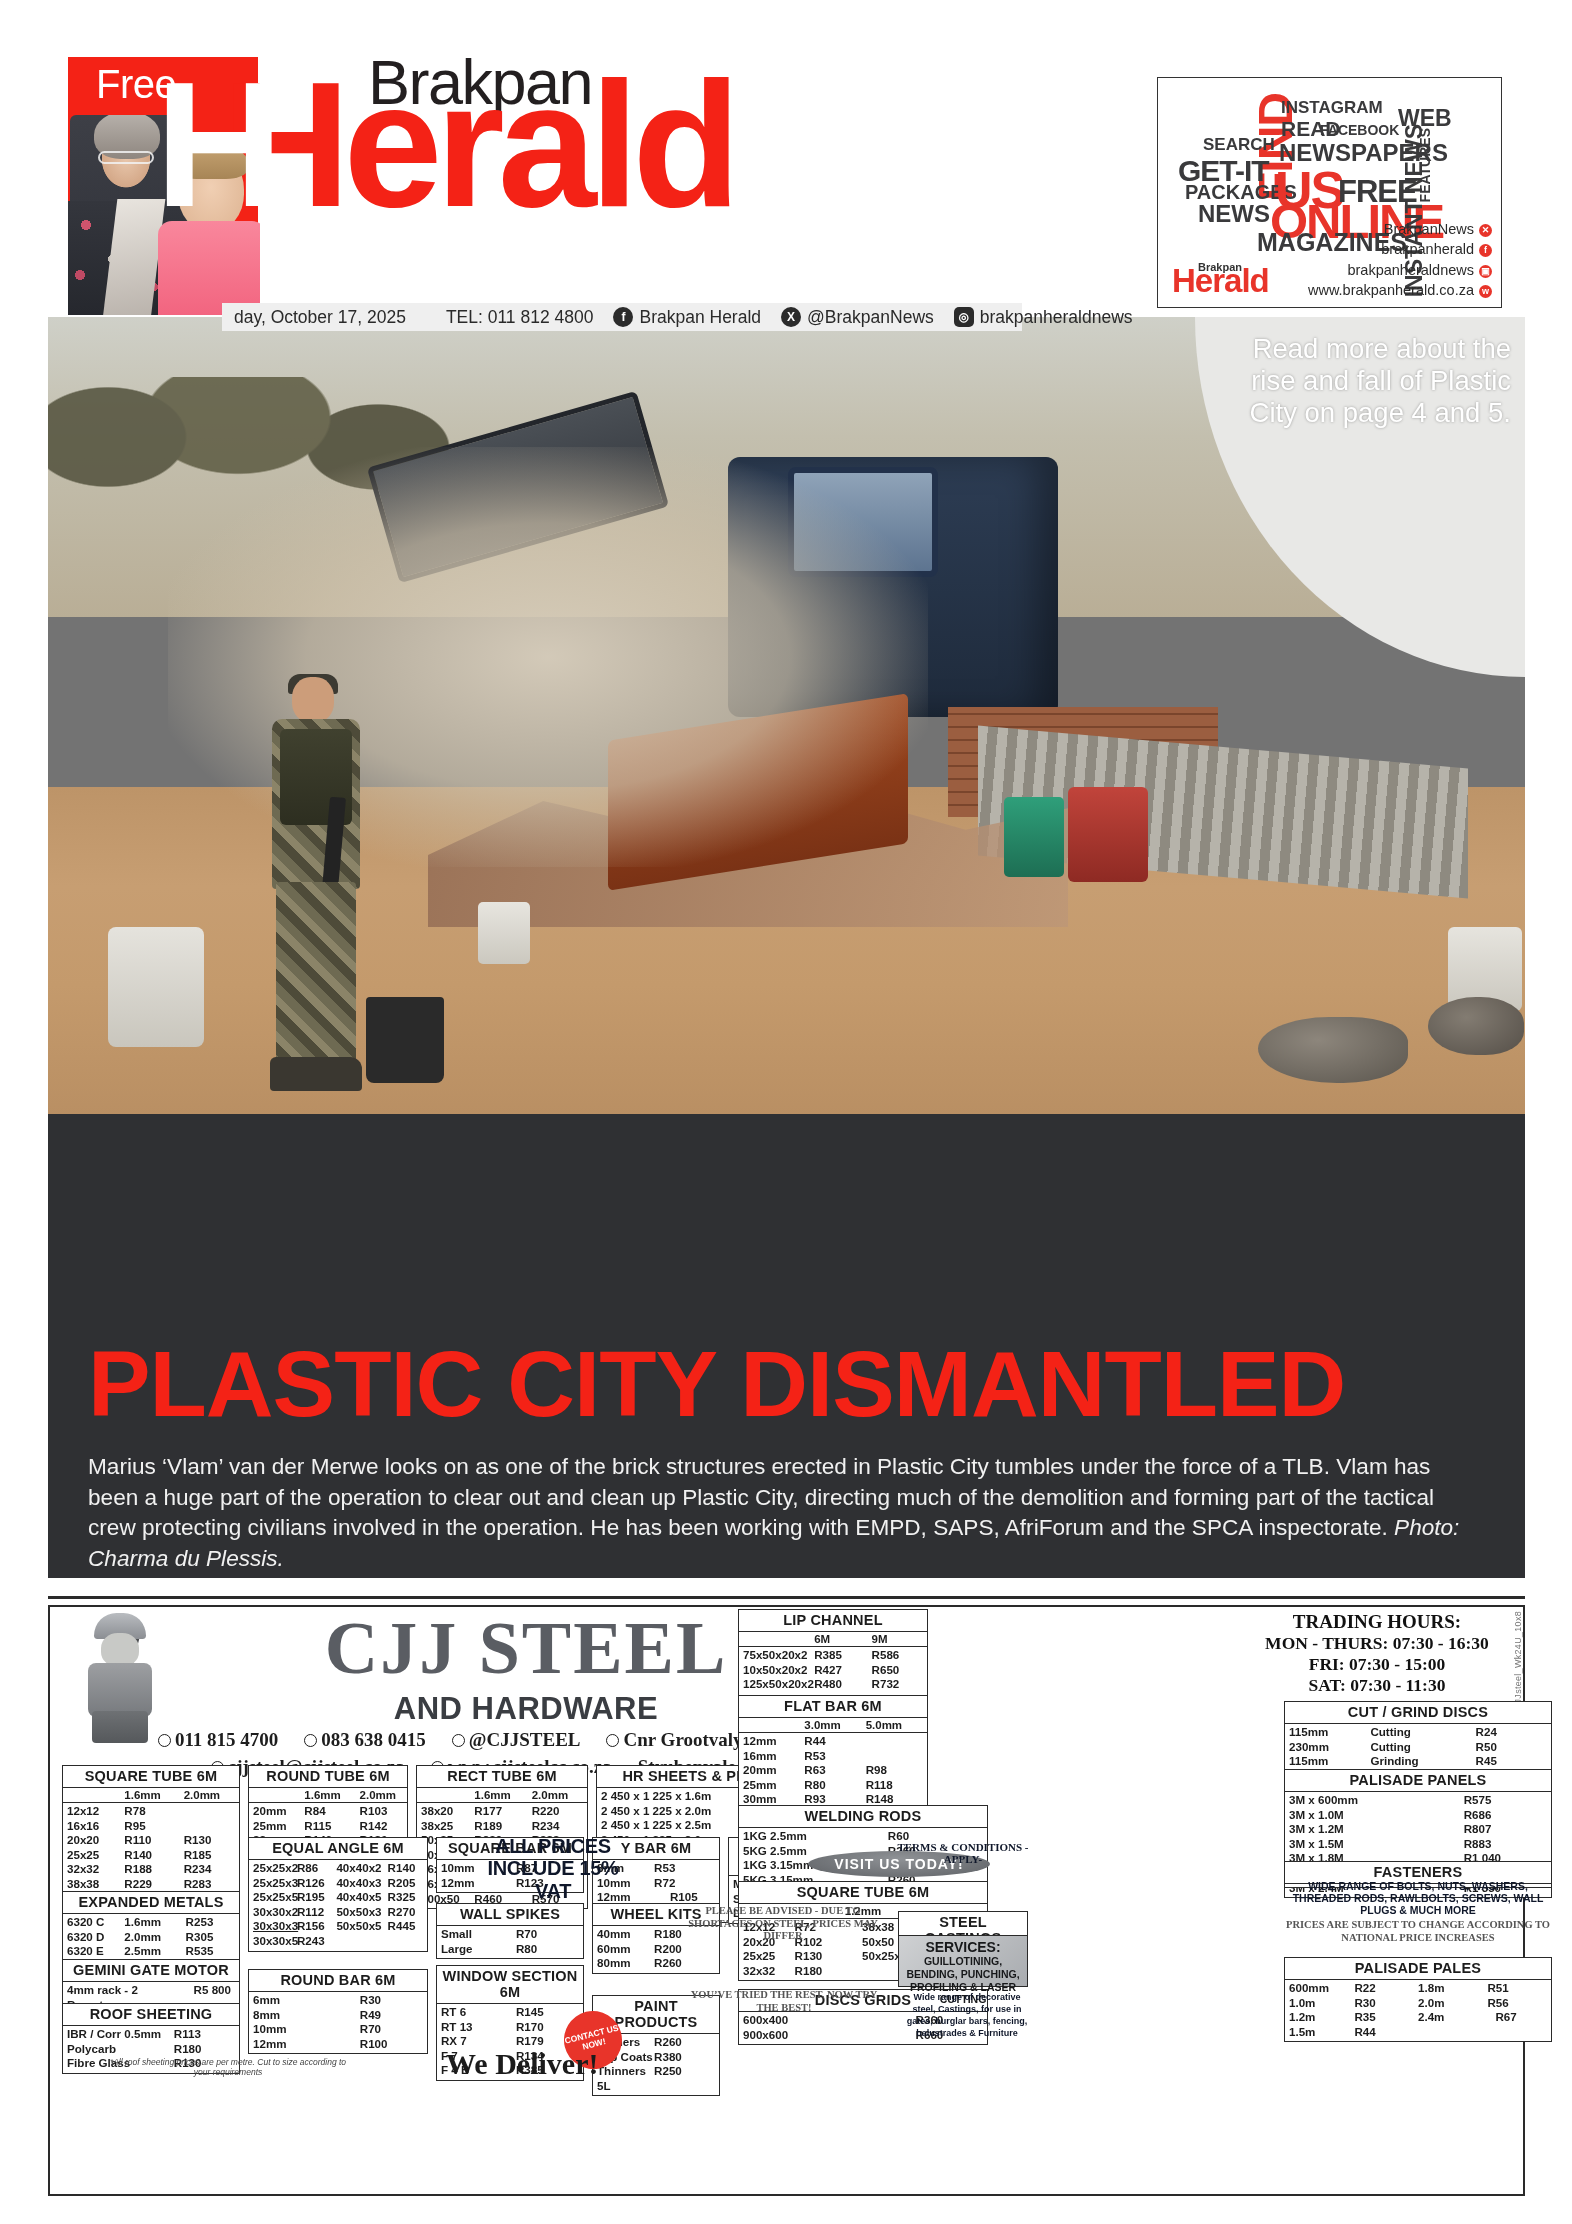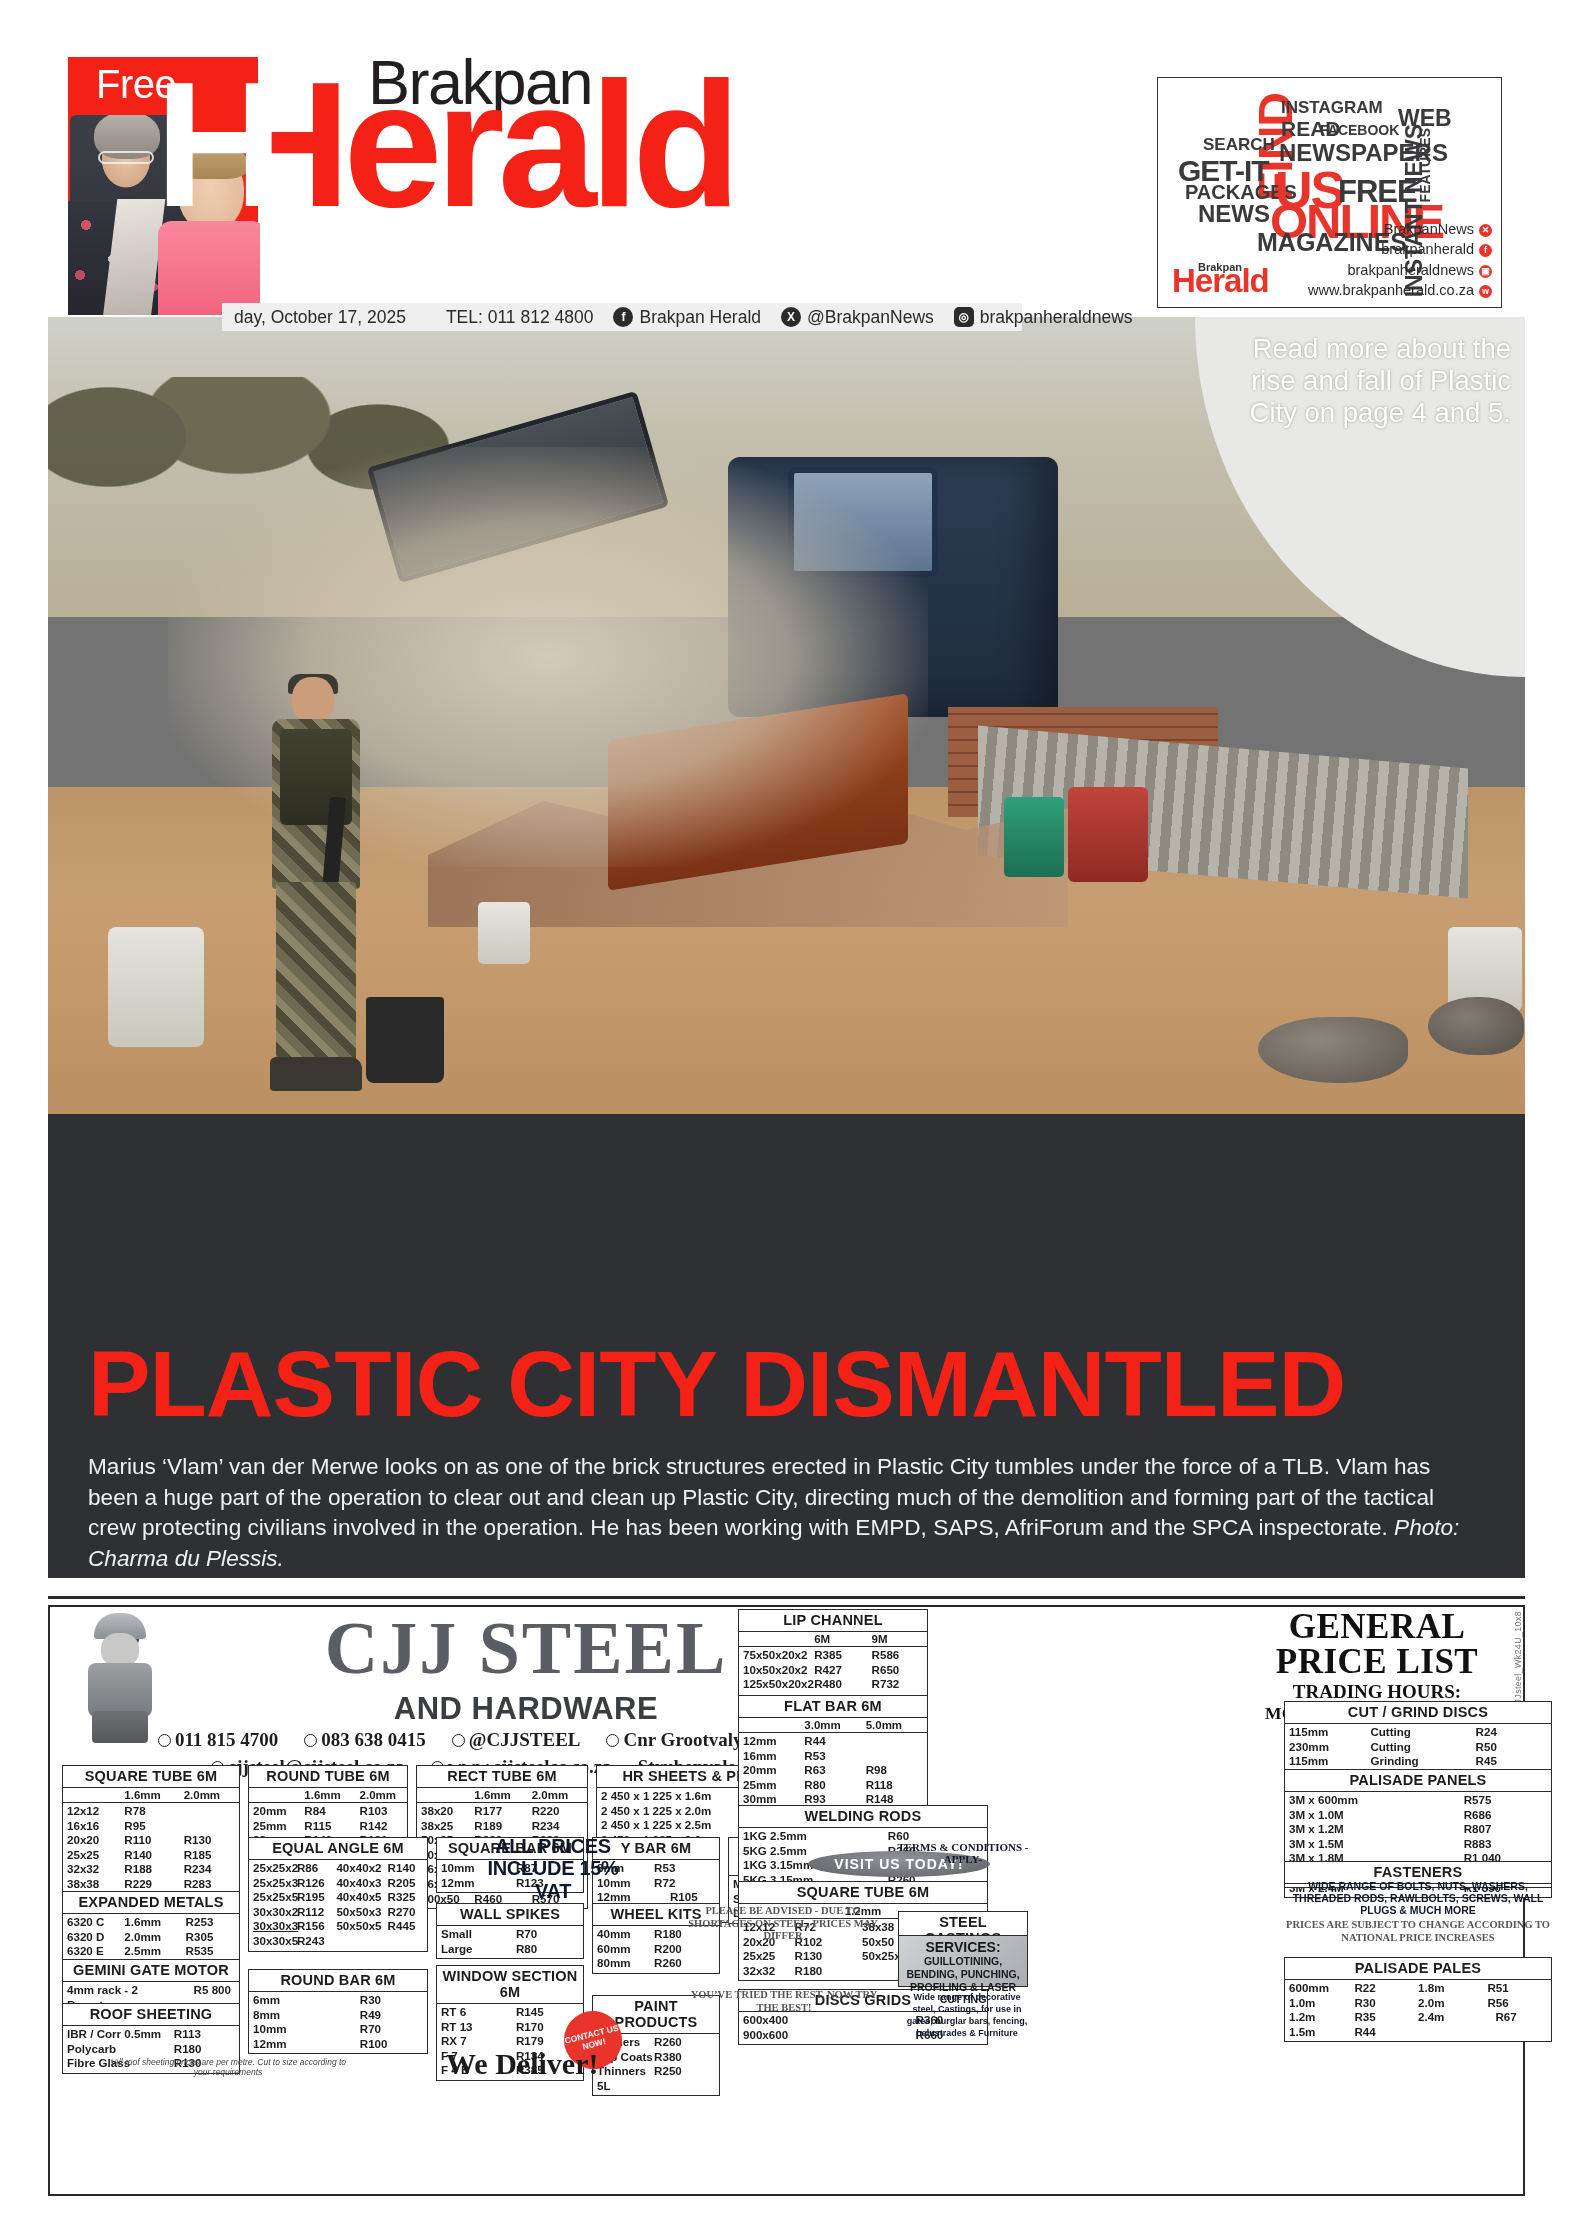--- a/index.html
+++ b/index.html
@@ -622,21 +622,20 @@
       <span><span class="cicon"></span><span>Cnr Grootvaly Rd &amp; Partridge Str,</span></span>
     </div>
     <div class="row">
       <span><span class="cicon"></span><span>cjjsteel@cjjsteel.co.za</span></span>
       <span><span class="cicon"></span><span>www.cjjsteelcc.co.za</span></span>
       <span><span>Strubenvale, Springs, 1559</span></span>
     </div>
   </div>
 
   <div class="gpl">
-    <div class="gpl-h">GENERAL PRICE LIST</div>
     <div class="gpl-hours">
       <div class="big">TRADING HOURS:</div>
       <div>MON - THURS: 07:30 - 16:30</div>
       <div>FRI: 07:30 - 15:00</div>
       <div>SAT: 07:30 - 11:30</div>
     </div>
   </div>
 
   <div class="vcode">CJJsteel_Wk24U_10x8</div>
 

